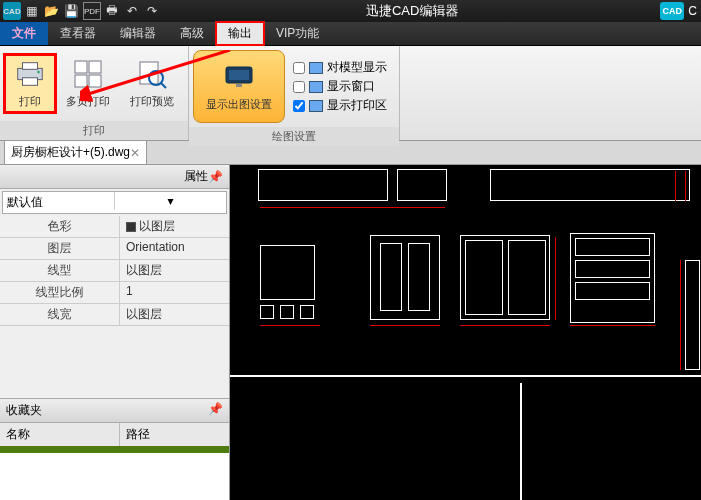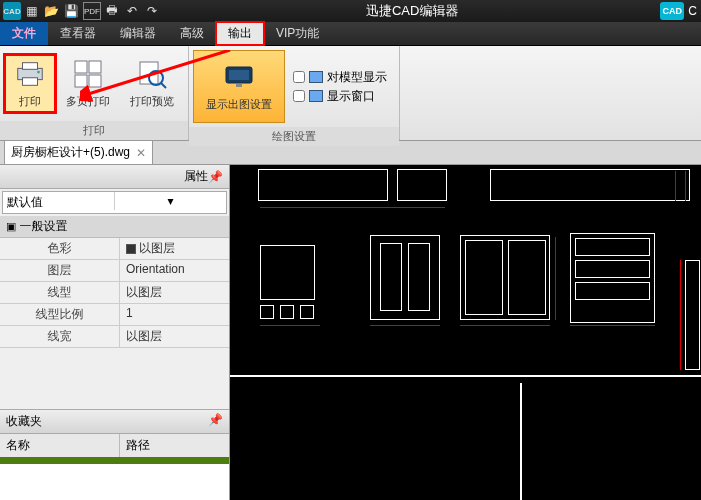--- a/index.html
+++ b/index.html
@@ -11,30 +11,30 @@
 .cad-badge{width:24px;height:18px;background:#06b6d4;border-radius:3px;display:flex;align-items:center;justify-content:center;color:#fff;font-size:9px;font-weight:bold;margin-right:4px}
 .menubar{height:24px;background:linear-gradient(#3a3a3a,#282828);display:flex;align-items:stretch;border-bottom:1px solid #000}
 .menu-item{padding:0 12px;display:flex;align-items:center;color:#ddd;cursor:pointer}
 .menu-item.file{background:#0a5aa8;color:#f9a8d4;font-weight:bold}
 .menu-item.active{background:#e8e8e8;color:#000;outline:2px solid red;outline-offset:-1px}
 .ribbon{height:95px;background:linear-gradient(#f5f5f5,#e2e2e2);display:flex;border-bottom:1px solid #999}
 .ribbon-group{border-right:1px solid #bbb;display:flex;flex-direction:column}
 .ribbon-btns{flex:1;display:flex;align-items:center;padding:4px}
 .ribbon-btn{display:flex;flex-direction:column;align-items:center;justify-content:center;padding:4px 10px;cursor:pointer;gap:4px}
 .ribbon-btn.highlighted{outline:3px solid red;outline-offset:-2px;background:#ffe9a8}
-.ribbon-btn.orange{background:linear-gradient(#ffd978,#fdb436);border:1px solid #c98b1a;border-radius:0;padding:10px 12px}
+.ribbon-btn.orange{background:linear-gradient(#ffd978,#fdb436);border:1px solid #c98b1a;border-radius:8px;padding:10px 12px}
 .ribbon-icn{width:32px;height:32px;display:flex;align-items:center;justify-content:center}
 .ribbon-lbl{font-size:11px;color:#333}
 .ribbon-group-title{text-align:center;font-size:11px;color:#555;padding:2px 0;background:#dcdcdc}
 .ribbon-checks{display:flex;flex-direction:column;gap:2px;padding:4px 8px;justify-content:center}
 .check-row{display:flex;align-items:center;gap:4px;cursor:pointer}
 .check-row input{width:12px;height:12px}
 .check-row .mini{width:14px;height:12px;background:#6aa8f0;border:1px solid #357}
 .tabrow{height:24px;background:#d8d8d8;display:flex;align-items:end;padding:0 4px;border-bottom:1px solid #999}
-.doc-tab{background:#fff;border:1px solid #999;border-bottom:none;padding:3px 6px;display:flex;align-items:center;gap:6px;font-size:11px}
+.doc-tab{background:#fff;border:1px solid #999;border-bottom:none;padding:3px 6px;display:flex;align-items:center;font-size:11px}
 .doc-tab .x{cursor:pointer;color:#888}
 .workspace{display:flex;height:359px}
 .left-panel{width:230px;background:#efefef;display:flex;flex-direction:column;border-right:1px solid #999}
 .panel-hdr{background:linear-gradient(#eee,#d5d5d5);border-bottom:1px solid #aaa;padding:3px 6px;display:flex;align-items:center;justify-content:flex-end;font-size:12px}
 .panel-sel{display:flex;align-items:flex-start;background:#fff;border:1px solid #aaa;margin:2px}
 .panel-sel span{flex:1;padding:2px 4px}
 .panel-sel .dd{width:16px;text-align:center;border-left:1px solid #ccc;cursor:pointer}
 .prop-grid{flex:0 0 auto}
 .prop-section{background:#d8d8d8;padding:2px 6px;font-size:11px;border-bottom:1px solid #bbb}
 .prop-row{display:flex;border-bottom:1px solid #ccc;font-size:11px;background:#f0f0f0}
@@ -135,20 +135,25 @@
         <label class="check-row">
             <input type="checkbox" style="">
             <span class="mini"></span>
             <span>对模型显示</span>
           </label>
         <label class="check-row">
             <input type="checkbox" style="">
             <span class="mini"></span>
             <span>显示窗口</span>
           </label>
+        <label class="check-row">
+            <input type="checkbox" checked="" style="">
+            <span class="mini"></span>
+            <span>显示打印区</span>
+          </label>
       </div>
     </div>
     <div class="ribbon-group-title">绘图设置</div>
   </div>
 </div>
 
 <svg class="arrow" width="160" height="60">
   <defs>
       <marker id="ah" markerWidth="10" markerHeight="10" refX="2" refY="3" orient="auto">
         <path d="M0,0 L0,6 L8,3 z" fill="red"></path>
@@ -168,21 +173,20 @@
   <div class="left-panel">
     <div class="panel-hdr">
       <span>属性</span>
       <span>📌</span>
     </div>
     <div class="panel-sel">
       <span>默认值</span>
       <span class="dd">▾</span>
     </div>
     <div class="prop-grid">
-      <div class="prop-section">▣ <span>一般设置</span></div>
       <div id="prop-rows">
           <div class="prop-row">
             <div class="prop-k">色彩</div>
             <div class="prop-v"><span class="chk" style="background: rgb(51, 51, 51);"></span>以图层</div>
           </div>
           <div class="prop-row">
             <div class="prop-k">图层</div>
             <div class="prop-v">Orientation</div>
           </div>
           <div class="prop-row">

